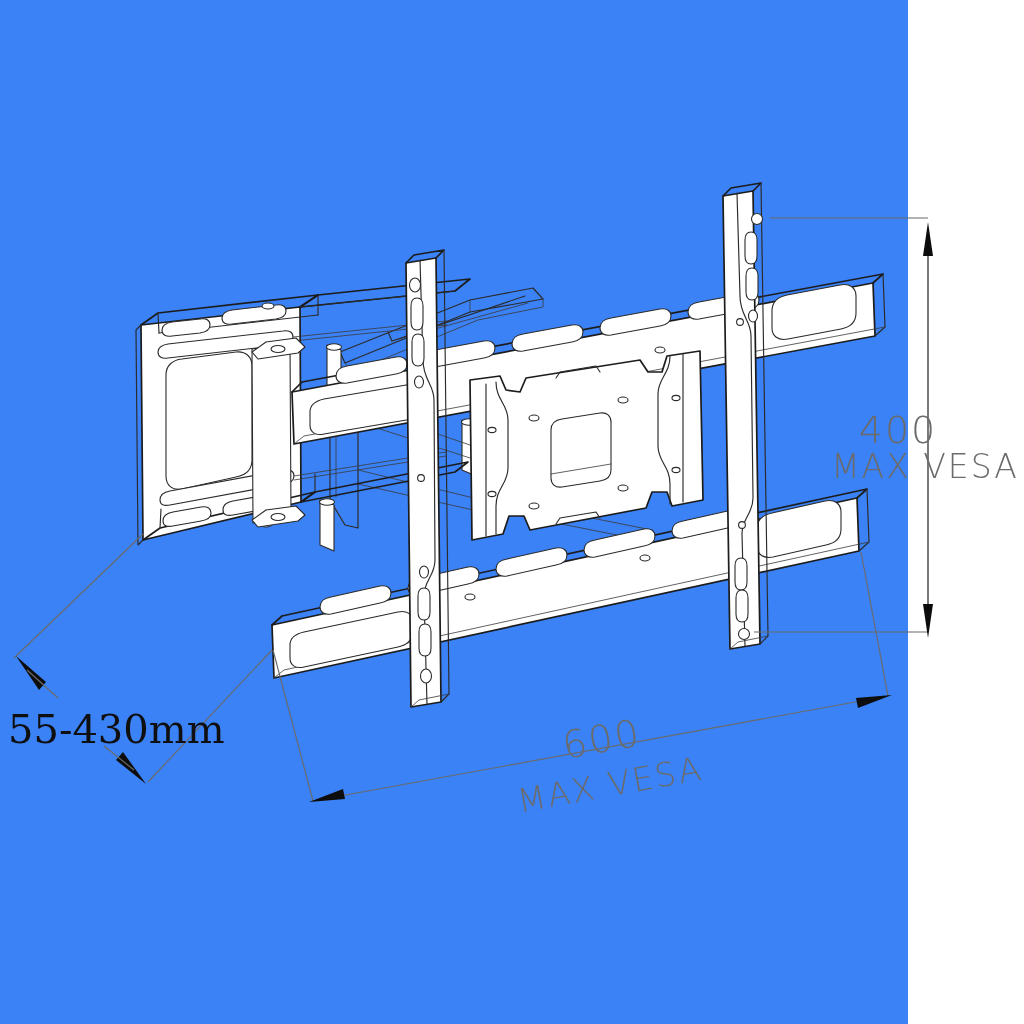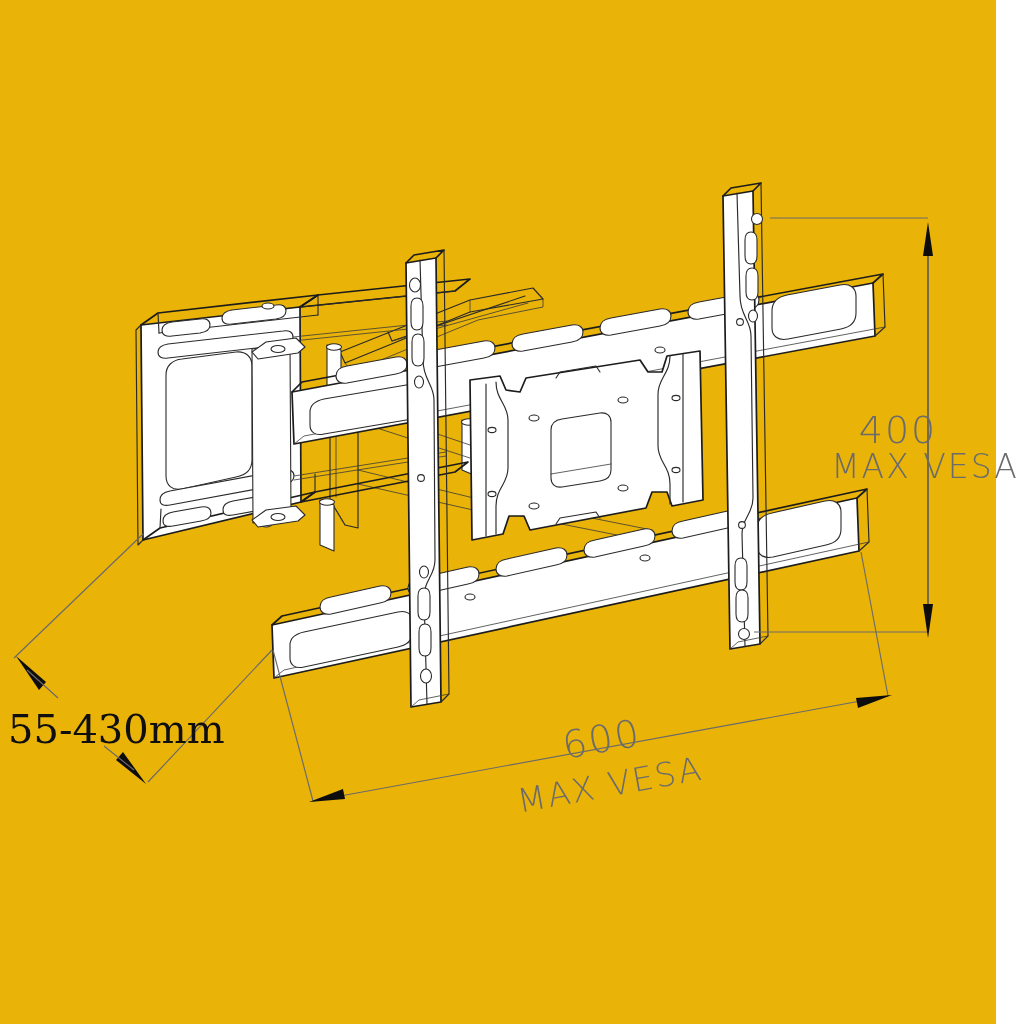--- a/index.html
+++ b/index.html
@@ -9,23 +9,23 @@
     background: #ffffff;
   }
   body {
     width: 1024px;
     height: 1024px;
     font-family: "Liberation Sans", sans-serif;
     overflow: hidden;
   }
   #drawing-root {
     position: relative;
-    width: 996px;
+    width: 908px;
     height: 1024px;
-    background: #eab308;
+    background: #3b82f6;
   }
   svg.diagram {
     display: block;
     width: 1024px;
     height: 1024px;
   }
   
   .part-line {
     fill: none;
     stroke: #1c1c1c;

